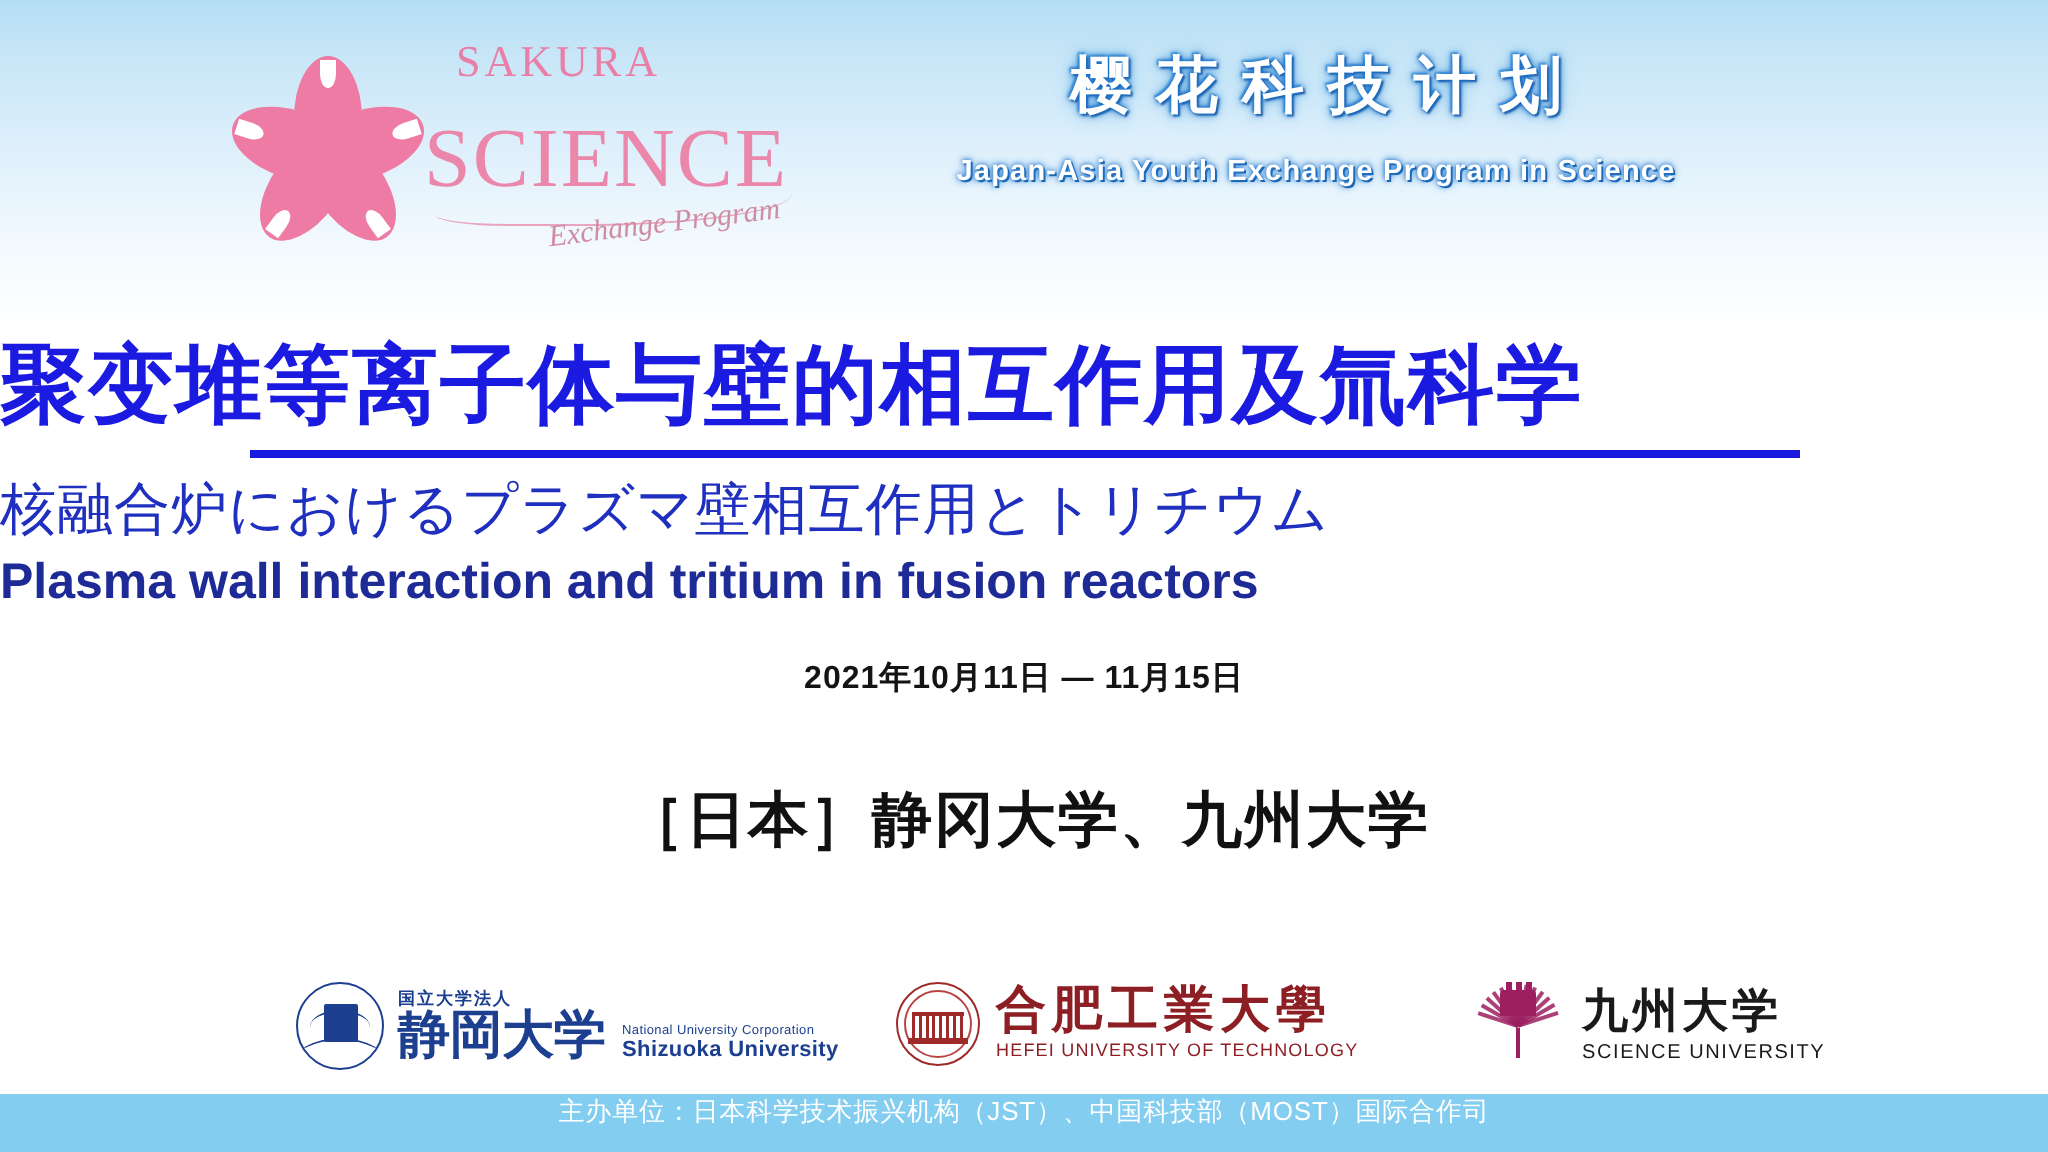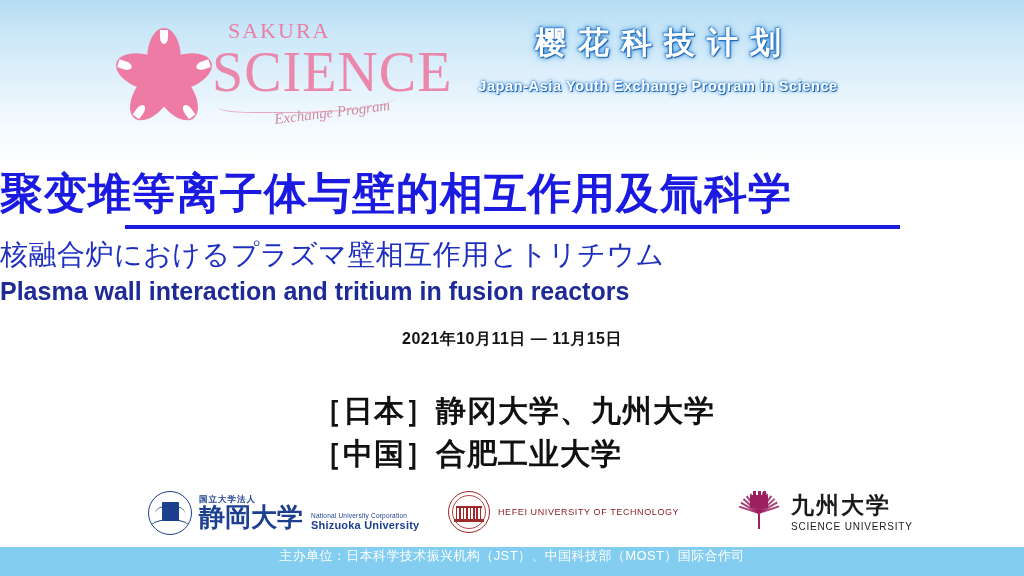--- a/index.html
+++ b/index.html
@@ -92,25 +92,25 @@
   .word-sakura {
     font-family: "Liberation Serif", "DejaVu Serif", serif;
     font-size: 22px;
     letter-spacing: 2px;
     color: #e87fa6;
     line-height: 1;
     padding-left: 16px;
   }
   .word-science {
     font-family: "Liberation Serif", "DejaVu Serif", serif;
-    font-size: 56px;
+    font-size: 42px;
     letter-spacing: 1px;
     color: #ea87ab;
     line-height: 1.05;
-    margin-top: 1px;
+    margin-top: 16px;
   }
   .swoosh {
     position: absolute;
     left: 6px;
     top: 66px;
     width: 178px;
     height: 26px;
     border-bottom: 1.2px solid #e9a5bd;
     border-radius: 0 0 60% 20%;
   }
@@ -501,21 +501,20 @@
     <div class="main-title">聚变堆等离子体与壁的相互作用及氚科学</div>
     <div class="title-rule"></div>
     <div class="sub-ja">核融合炉におけるプラズマ壁相互作用とトリチウム</div>
     <div class="sub-en">Plasma wall interaction and tritium in fusion reactors</div>
   </div>
 
   <div class="date-line">2021年10月11日 ― 11月15日</div>
 
   <div class="participants">
     <span class="participant-line">［日本］静冈大学、九州大学</span>
-    <span class="participant-line">［中国］合肥工业大学</span>
   </div>
 
   <div class="uni-logos">
 
     <div class="uni uni-shizuoka">
       <div class="emblem-circle">
         <span class="kanji-box"></span>
         <span class="fuji-line"></span>
         <span class="wave"></span>
       </div>
@@ -529,20 +528,21 @@
       </div>
     </div>
 
     <div class="uni uni-hefei">
       <div class="emblem-seal">
         <span class="seal-inner"></span>
         <span class="seal-bldg"></span>
         <span class="seal-base"></span>
       </div>
       <div class="hefei-text">
+        <div class="hefei-main">合肥工業大學</div>
         <div class="hefei-en">HEFEI UNIVERSITY OF TECHNOLOGY</div>
       </div>
     </div>
 
     <div class="uni uni-kyushu">
       <div class="emblem-sun">
         <span class="ray" style="transform:rotate(-72deg)"></span>
         <span class="ray" style="transform:rotate(-60deg)"></span>
         <span class="ray" style="transform:rotate(-48deg)"></span>
         <span class="ray" style="transform:rotate(-36deg)"></span>

